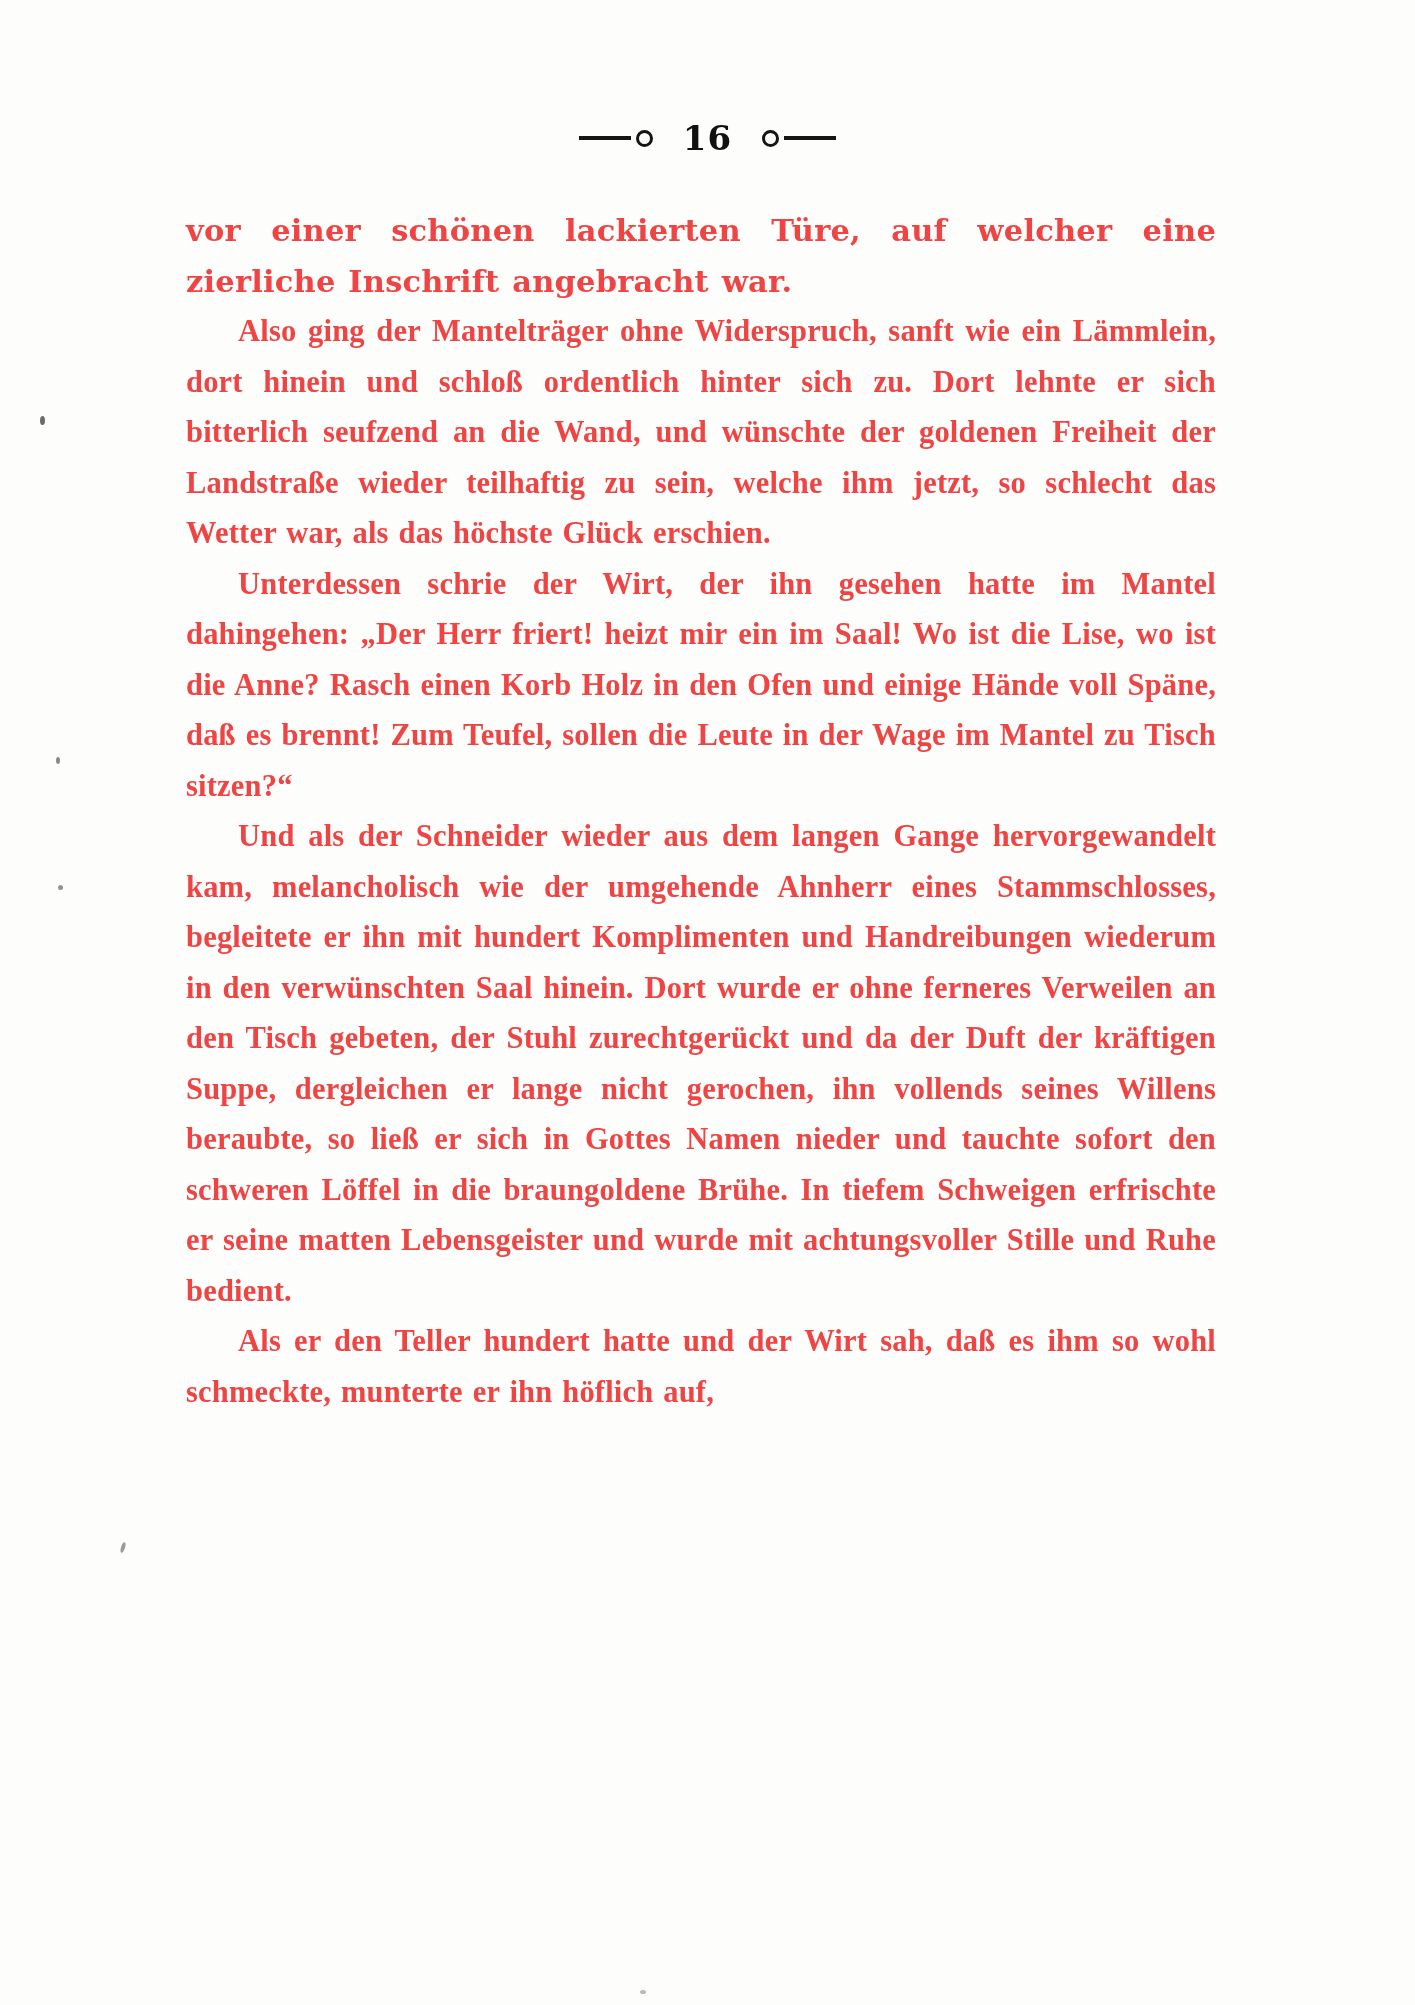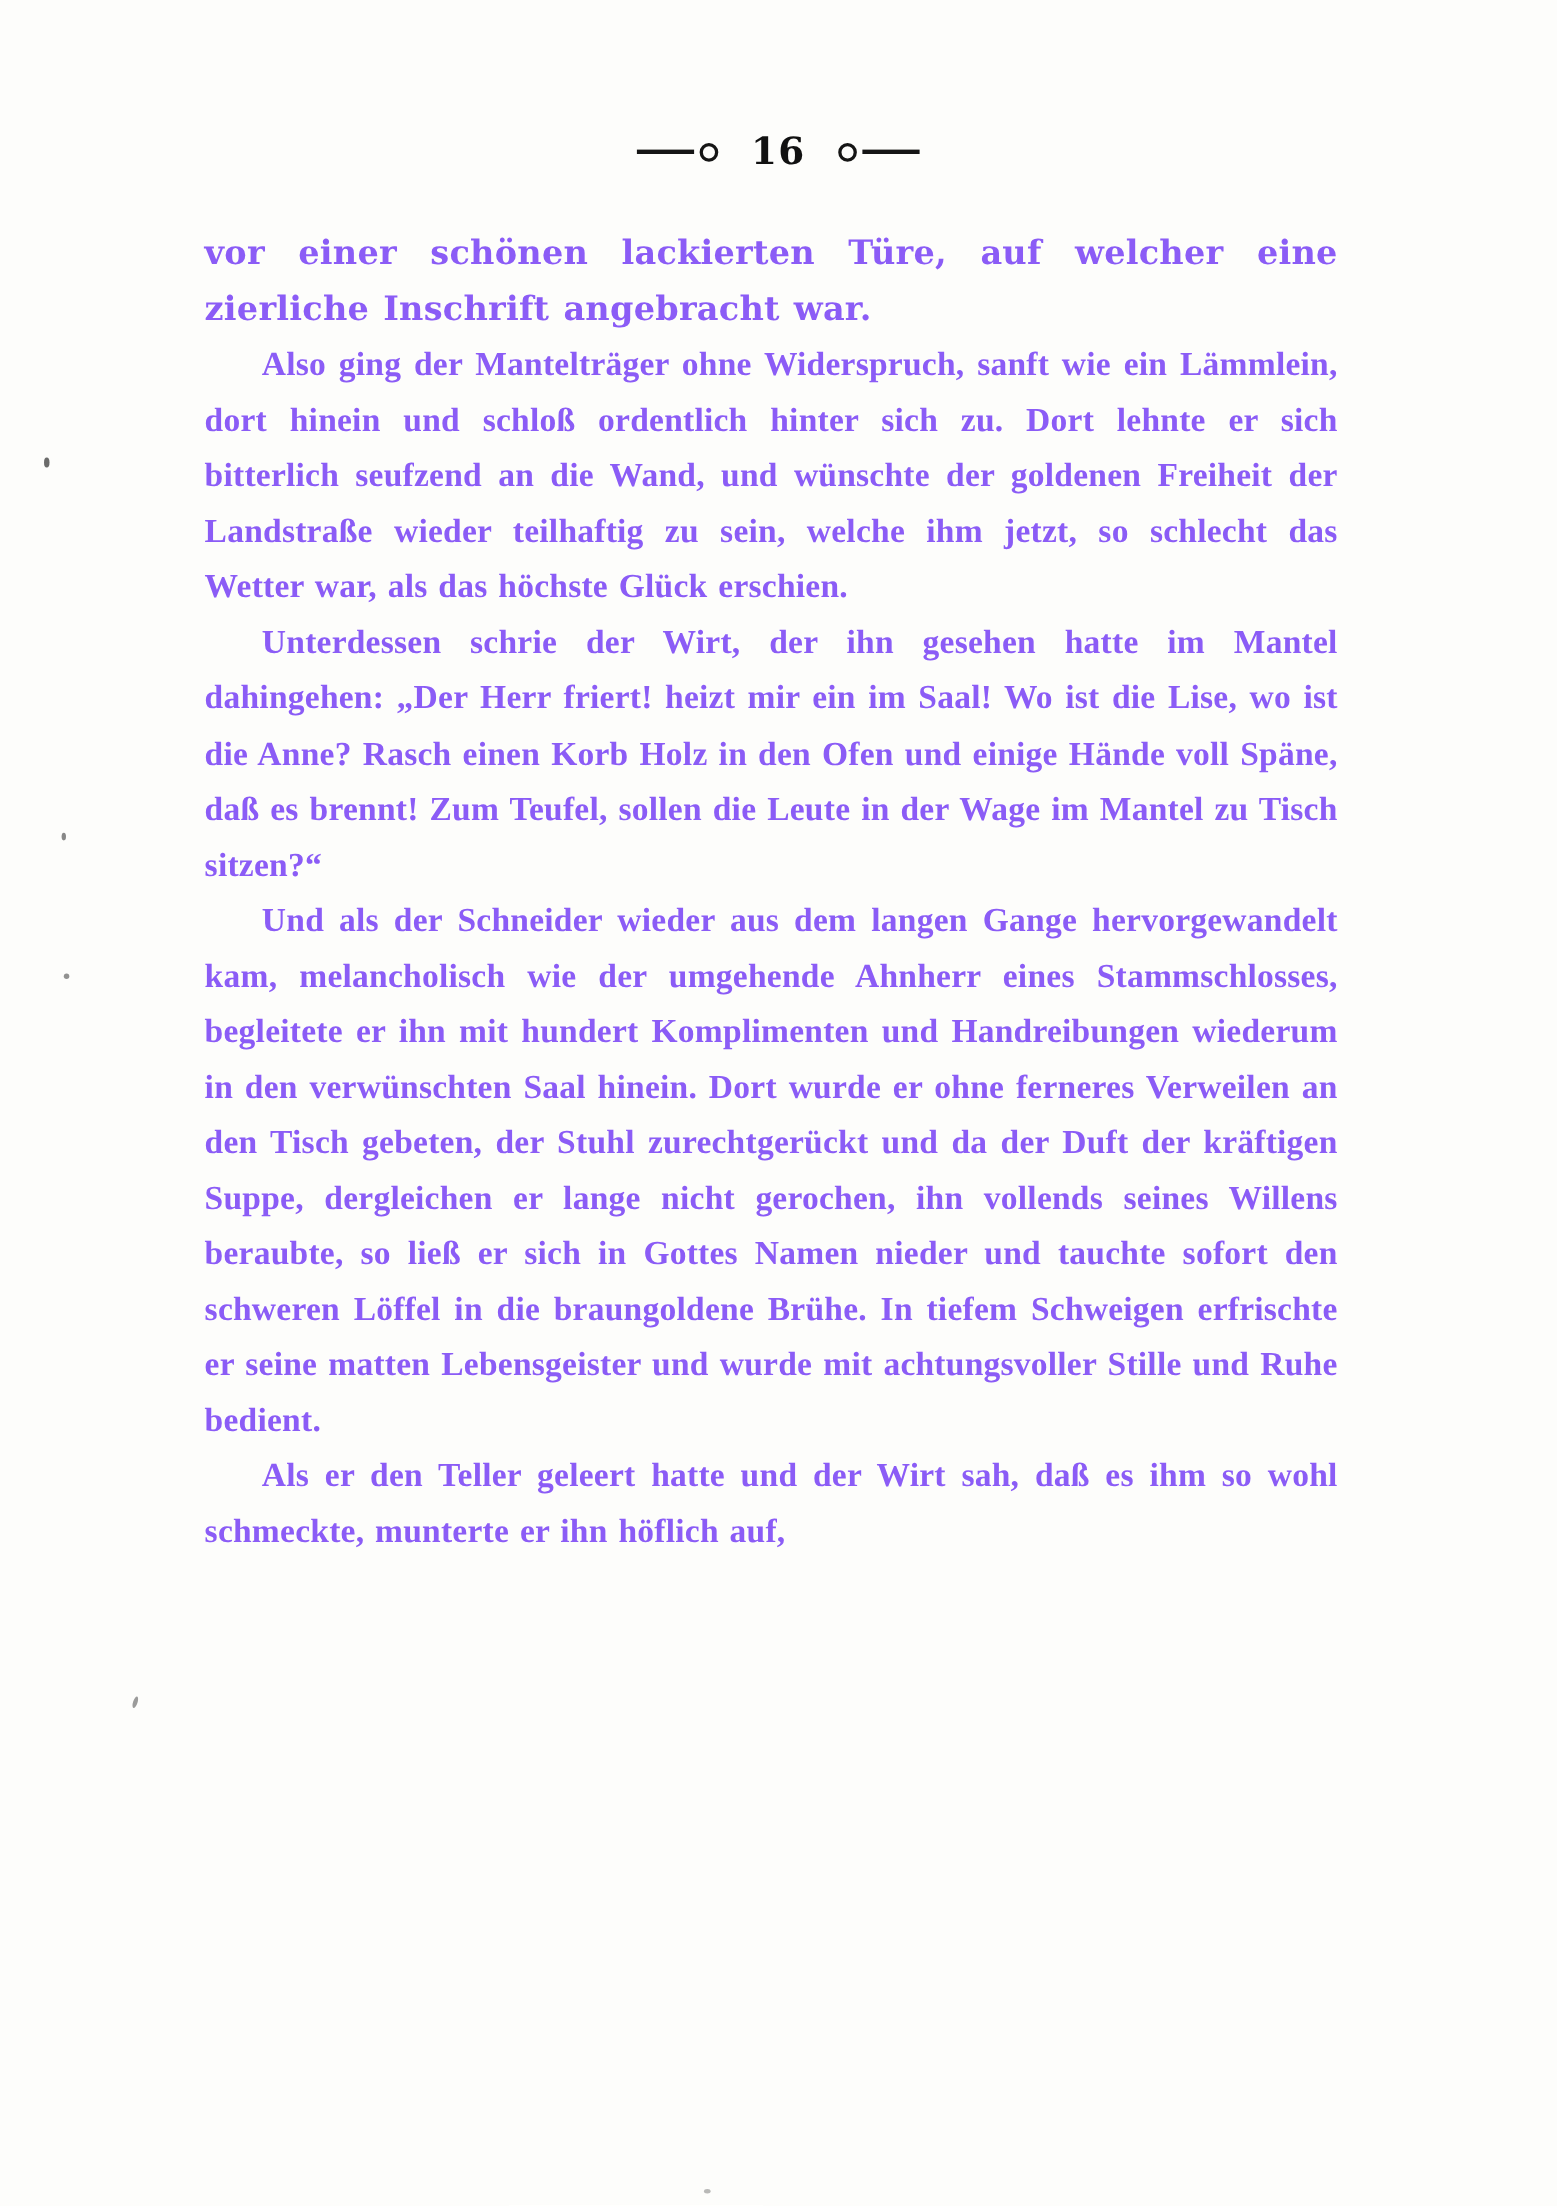--- a/index.html
+++ b/index.html
@@ -67,21 +67,21 @@
     position: absolute;
     left: 186px;
     top: 205px;
     width: 1030px;
   }
   .para {
     margin: 0 0 0 0;
     font-family: "DejaVu Serif", serif;
     font-size: 30.5px;
     line-height: 50.5px;
-    color: #8b5cf6;
+    color: #ef4444;
     text-align: justify;
     text-justify: inter-word;
     font-weight: 600;
     letter-spacing: 0.2px;
     word-spacing: 2px;
     -webkit-font-smoothing: none;
   }
   .para.indent {
     text-indent: 52px;
     font-family: Liberation Serif, serif;
@@ -117,21 +117,21 @@
       <span class="dot"></span>
       <span class="dash"></span>
     </span>
   </div>
 
   <div class="textblock">
     <p class="para">vor einer schönen lackierten Türe, auf welcher eine zierliche Inschrift angebracht war.</p>
     <p class="para indent">Also ging der Mantelträger ohne Widerspruch, sanft wie ein Lämmlein, dort hinein und schloß ordentlich hinter sich zu.  Dort lehnte er sich bitterlich seufzend an die Wand, und wünschte der goldenen Freiheit der Landstraße wieder teilhaftig zu sein, welche ihm jetzt, so schlecht das Wetter war, als das höchste Glück erschien.</p>
     <p class="para indent">Unterdessen schrie der Wirt, der ihn gesehen hatte im Mantel dahingehen: „Der Herr friert! heizt mir ein im Saal!  Wo ist die Lise, wo ist die Anne?  Rasch einen Korb Holz in den Ofen und einige Hände voll Späne, daß es brennt!  Zum Teufel, sollen die Leute in der Wage im Mantel zu Tisch sitzen?“</p>
     <p class="para indent">Und als der Schneider wieder aus dem langen Gange hervorgewandelt kam, melancholisch wie der umgehende Ahnherr eines Stammschlosses, begleitete er ihn mit hundert Komplimenten und Handreibungen wiederum in den verwünschten Saal hinein.  Dort wurde er ohne ferneres Verweilen an den Tisch gebeten, der Stuhl zurechtgerückt und da der Duft der kräftigen Suppe, dergleichen er lange nicht gerochen, ihn vollends seines Willens beraubte, so ließ er sich in Gottes Namen nieder und tauchte sofort den schweren Löffel in die braungoldene Brühe. In tiefem Schweigen erfrischte er seine matten Lebensgeister und wurde mit achtungsvoller Stille und Ruhe bedient.</p>
-    <p class="para indent">Als er den Teller geleert hatte und der Wirt sah, daß es ihm so wohl schmeckte, munterte er ihn höflich auf,</p>
+    <p class="para indent">Als er den Teller hundert hatte und der Wirt sah, daß es ihm so wohl schmeckte, munterte er ihn höflich auf,</p>
   </div>
 
   <span class="speck s1"></span>
   <span class="speck s2"></span>
   <span class="speck s3"></span>
   <span class="speck s4"></span>
   <span class="speck s5"></span>
 
 </div>
 

